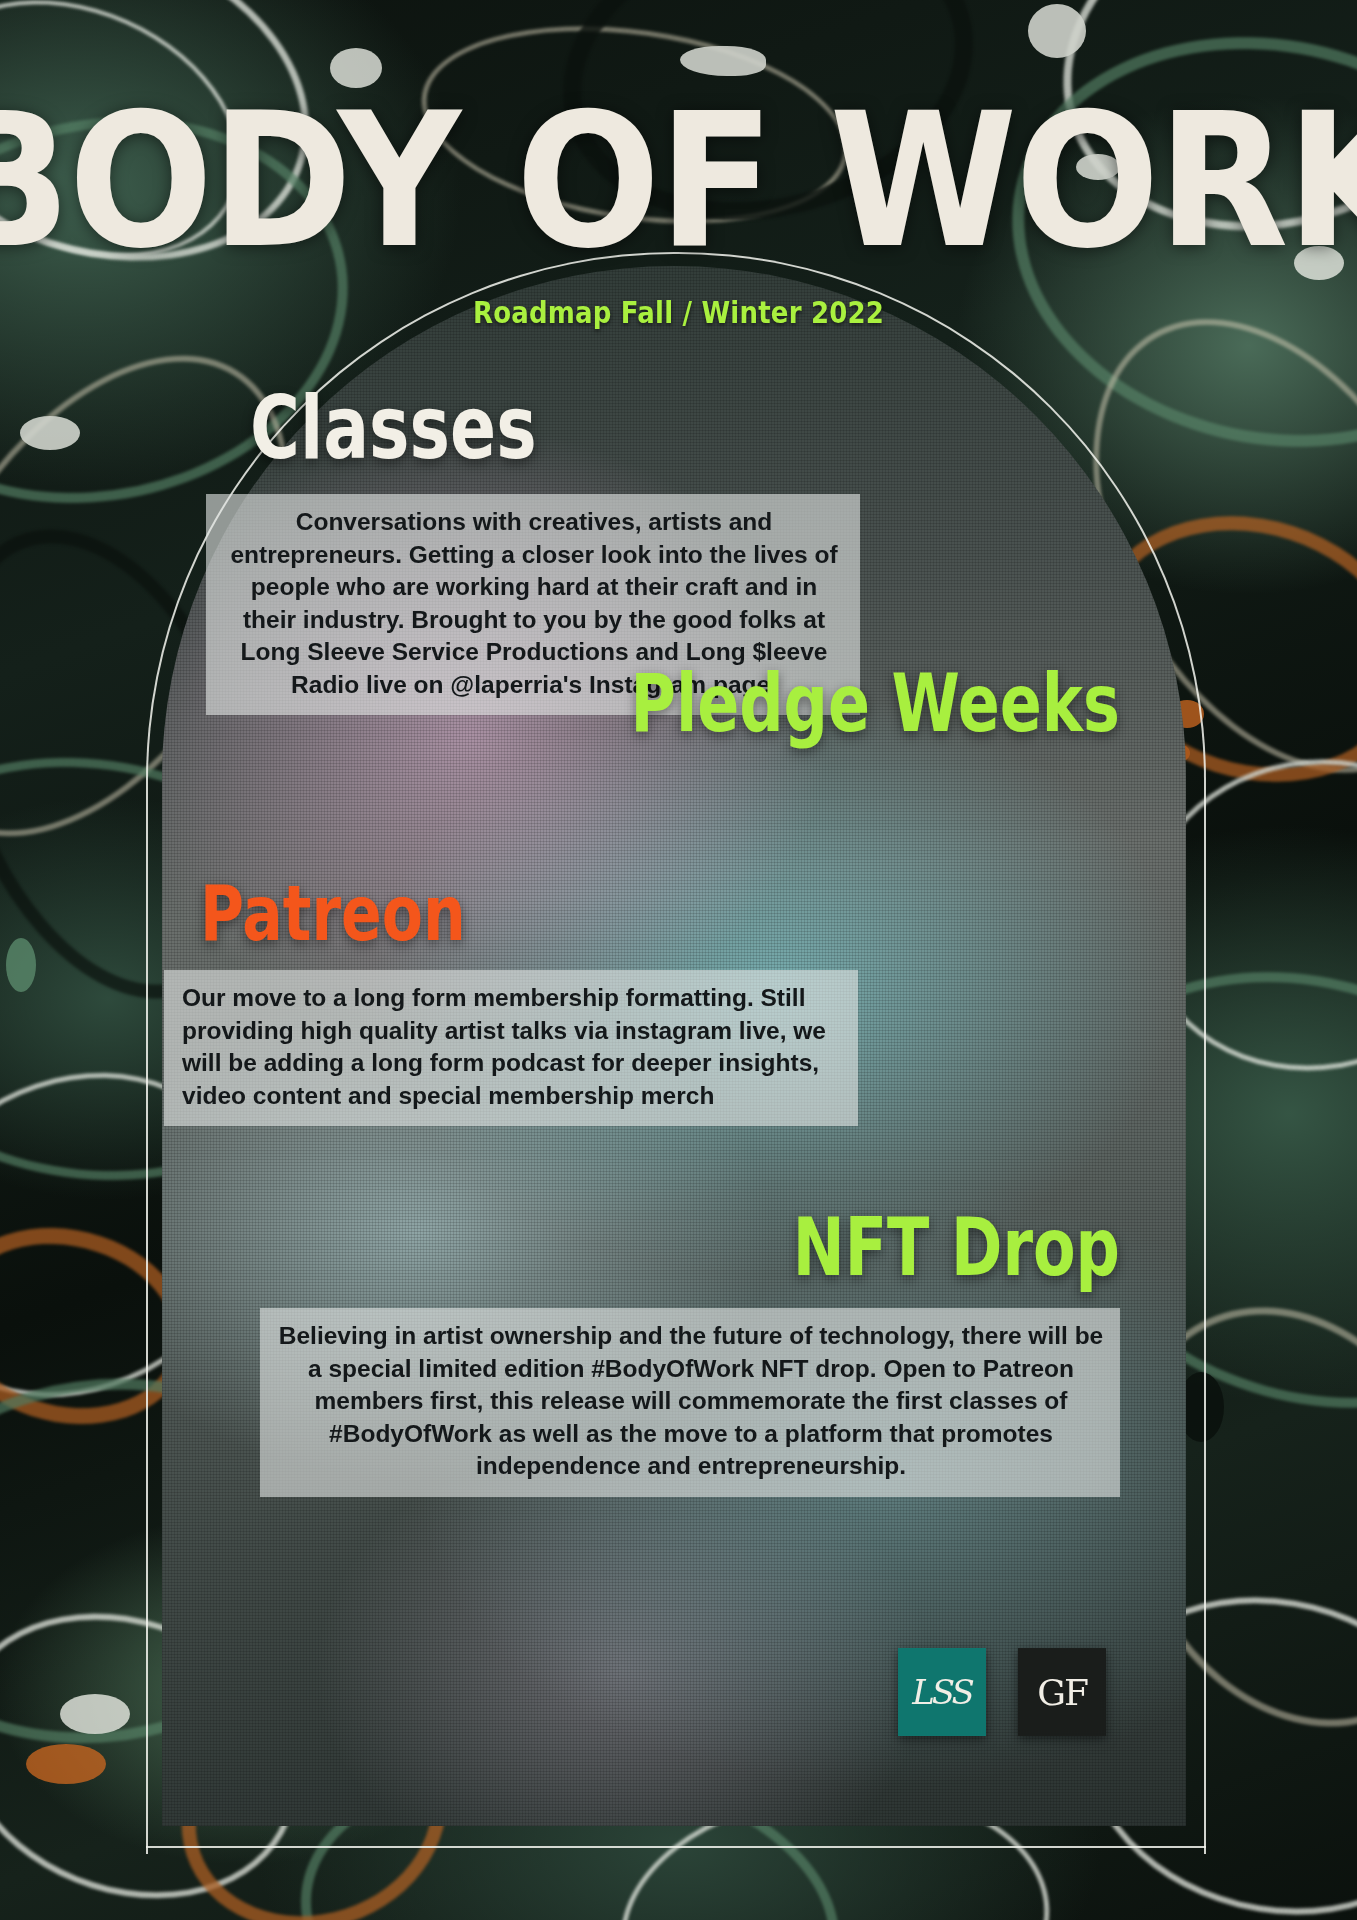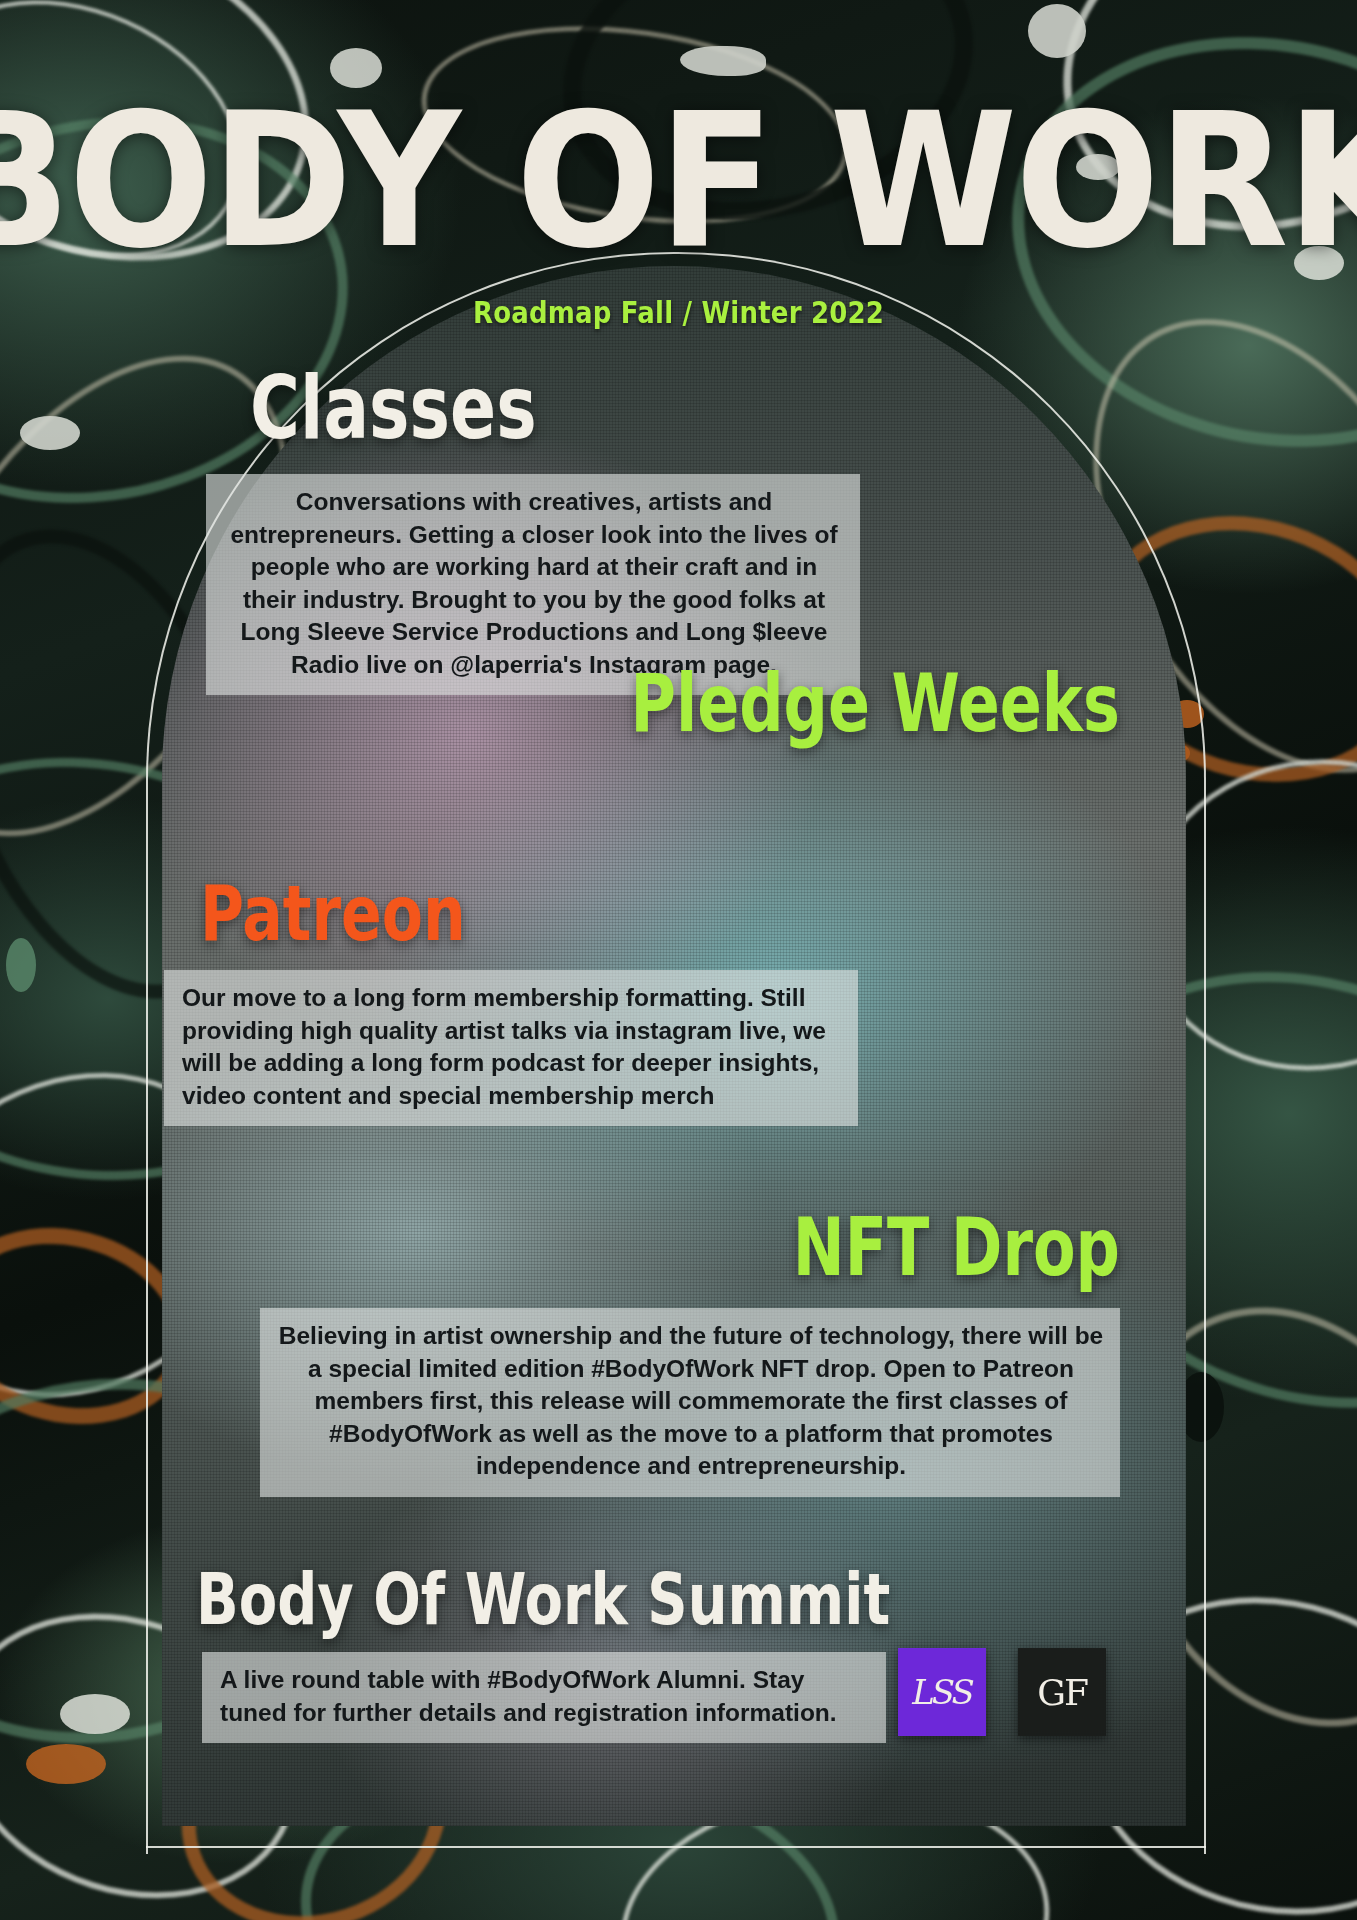--- a/index.html
+++ b/index.html
@@ -163,21 +163,21 @@
     font-family: "Liberation Sans", sans-serif;
     font-weight: bold;
     font-size: 24.5px;
     line-height: 1.33;
     color: #14181a;
     background: rgba(224,228,226,0.62);
     padding: 12px 16px 14px 18px;
   }
 
   
-  #sec-classes { left: 250px; top: 384px; }
+  #sec-classes { left: 250px; top: 404px; }
   #sec-classes .sec-head { font-size: 68px; color: #f2efe6; }
   #sec-classes .sec-body { width: 620px; margin-top: 22px; margin-left: -44px; text-align: center; }
 
   
   #sec-pledge { left: 330px; top: 682px; width: 790px; text-align: right; }
   #sec-pledge .sec-head { font-size: 62px; color: #a8ef3f; display: inline-block; }
   #sec-pledge .sec-body { margin-top: 20px; text-align: right; }
 
   
   #sec-patreon { left: 200px; top: 856px; margin-top: 36px; }
@@ -190,21 +190,21 @@
   #sec-nft .sec-body { margin-top: 20px; text-align: center; }
 
   
   #sec-summit { left: 196px; top: 1580px; }
   #sec-summit .sec-head { font-size: 56px; color: #f2efe6; }
   #sec-summit .sec-body { width: 650px; margin-top: 16px; margin-left: 6px; }
 
   
   .logo {
     position: absolute;
-    background: #6d28d9;
+    background: #0f766e;
     display: flex;
     align-items: center;
     justify-content: center;
     font-family: "DejaVu Serif", serif;
     color: #f1eee6;
     box-shadow: 0 3px 10px rgba(0,0,0,0.5);
   }
   #logo-lss {
     left: 898px; top: 1648px; width: 88px; height: 88px;
     font-size: 34px; letter-spacing: -3px; font-style: italic;
@@ -281,24 +281,20 @@
   <div class="section" id="sec-patreon">
     <div class="sec-head" style="color: rgb(244, 86, 27);">Patreon</div>
     <div class="sec-body">Our move to a long form membership formatting. Still providing high quality artist talks via instagram live, we will be adding a long form podcast for deeper insights, video content and special membership merch</div>
   </div>
 
   <div class="section" id="sec-nft">
     <div class="sec-head right" style="color: rgb(168, 239, 63);">NFT Drop</div>
     <div class="sec-body">Believing in  artist ownership and the future of technology, there will be a special limited edition #BodyOfWork NFT drop. Open to Patreon members first, this release will commemorate the first classes of #BodyOfWork as well as the move to a platform that promotes independence and entrepreneurship.</div>
   </div>
 
-  <div class="section" id="sec-summit">
-    <div class="sec-head">Body Of Work Summit</div>
-    <div class="sec-body">A live round table with #BodyOfWork Alumni. Stay tuned for further details and registration information.</div>
-  </div>
 
   <div class="logo" id="logo-lss">
     <span>LSS</span>
   </div>
   <div class="logo" id="logo-gf">
     <span>GF</span>
   </div>
 
 </div>
 

